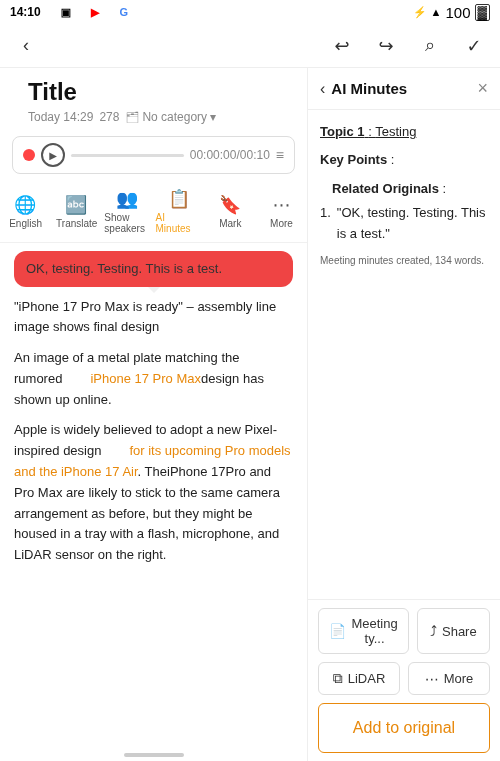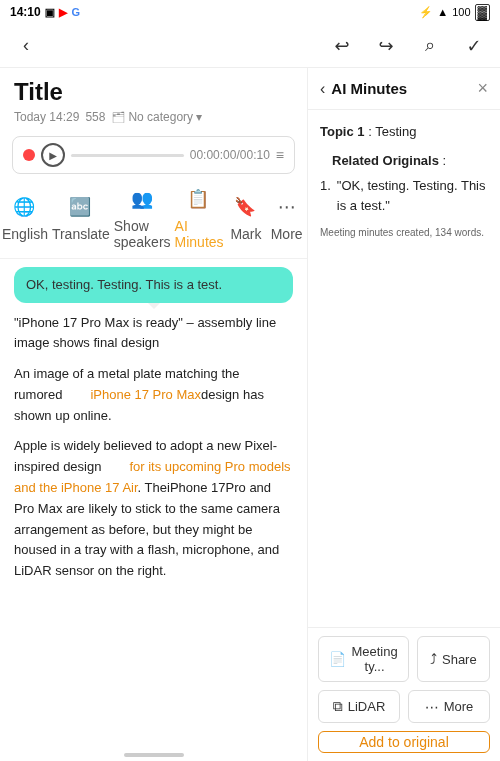--- a/index.html
+++ b/index.html
@@ -17,21 +17,21 @@
       display: flex;
       justify-content: space-between;
       align-items: center;
       padding: 4px 10px;
       height: 24px;
       background: #fff;
     }
     .status-left {
       display: flex;
       align-items: center;
-      gap: 4px;
+      gap: 20px;
       font-size: 12px;
       font-weight: 600;
     }
     .status-right {
       display: flex;
       align-items: center;
       gap: 4px;
       font-size: 11px;
     }
 
@@ -66,21 +66,21 @@
     
     .note-panel {
       width: 308px;
       display: flex;
       flex-direction: column;
       border-right: 1px solid #eee;
       overflow: hidden;
     }
 
     .note-header {
-      padding: 10px 14px 6px;
+      padding: 10px 28px 6px;
     }
     .note-title {
       font-size: 24px;
       font-weight: 600;
       color: #111;
       margin-bottom: 4px;
     }
     .note-meta {
       display: flex;
       align-items: center;
@@ -159,33 +159,33 @@
       flex-direction: column;
       align-items: center;
       gap: 2px;
       padding: 4px 2px;
       cursor: pointer;
       font-size: 10px;
       color: #555;
     }
     .toolbar-btn.active { color: #f5a623; }
     .toolbar-btn-icon { font-size: 18px; }
-    .toolbar-btn-label { font-size: 14px; margin-top: 6px; }
+    .toolbar-btn-label { font-size: 10px; }
 
     
     .note-content {
       padding: 8px 14px;
       flex: 1;
       overflow-y: auto;
       font-size: 13px;
       color: #222;
       line-height: 1.5;
     }
     .speech-bubble {
-      background: #5eead4;
+      background: #ef4444;
       border-radius: 12px;
       padding: 8px 12px;
       margin-bottom: 10px;
       font-size: 13px;
       color: #333;
       position: relative;
     }
     .speech-bubble::after {
       content: '';
       position: absolute;
@@ -290,43 +290,43 @@
       font-size: 13px;
       color: #333;
       cursor: pointer;
       background: #fff;
     }
     .ai-footer-btn-icon { font-size: 14px; }
     .add-to-original-btn {
       width: 100%;
       border: 1px solid #e8890c;
       border-radius: 6px;
-      padding: 2px;
-      font-size: 14px;
+      padding: 15px;
+      font-size: 16px;
       color: #e8890c;
       background: #fff;
       cursor: pointer;
       text-align: center;
       margin-bottom: 8px;
     }
   </style>
 </head>
 <body>
 
 <div class="status-bar">
   <div class="status-left">
     <span>14:10</span>
     <span style="font-size:11px;">▣</span>
     <span style="font-size:11px; color:#f00;">▶</span>
     <span style="font-size:11px; color:#4285f4;">G</span>
   </div>
   <div class="status-right">
     <span style="font-size:11px;">⚡</span>
     <span style="font-size:11px;">▲</span>
-    <span style="font-size:11px;">100</span>
+    <span style="font-size:15px;">100</span>
     <span style="font-size:13px; border:1px solid #333; border-radius:2px; padding:0 2px;">▓</span>
   </div>
 </div>
 
 <div class="top-toolbar">
   <div class="toolbar-left">
     <div class="toolbar-icon">‹</div>
   </div>
   <div class="toolbar-right">
     <div class="toolbar-icon">↩</div>
@@ -337,21 +337,21 @@
 </div>
 
 <div class="main-layout">
 
   <div class="note-panel">
 
     <div class="note-header">
       <div class="note-title">Title</div>
       <div class="note-meta">
         <span>Today 14:29</span>
-        <span>558</span>
+        <span>278</span>
         <span class="category-badge">
           <span class="folder-icon">🗂</span>
           <span>No category</span>
           <span>▾</span>
         </span>
       </div>
     </div>
 
     <div class="audio-player">
       <div class="rec-dot"></div>
@@ -419,26 +419,30 @@
       <div class="ai-header-left">
         <span class="ai-back-icon">‹</span>
         <span class="ai-title">AI Minutes</span>
       </div>
       <span class="ai-close-icon">×</span>
     </div>
 
     <div class="ai-content">
 
 
-      <div style="margin-bottom:7px;">
+      <div style="margin-bottom:7px;text-decoration:underline;">
         <span class="ai-label">Topic 1</span>
         <span>: </span>
         <span>Testing</span>
       </div>
 
+      <div style="margin-bottom:4px;">
+        <span class="ai-label">Key Points</span>
+        <span>:</span>
+      </div>
 
       <div style="margin: 8px 0 4px; padding-left: 12px;">
         <span class="ai-label">Related Originals</span>
         <span>:</span>
       </div>
       <div class="ai-numbered">
         <span class="ai-num">1.</span>
         <span>"OK, testing. Testing. This is a test."</span>
       </div>
 

